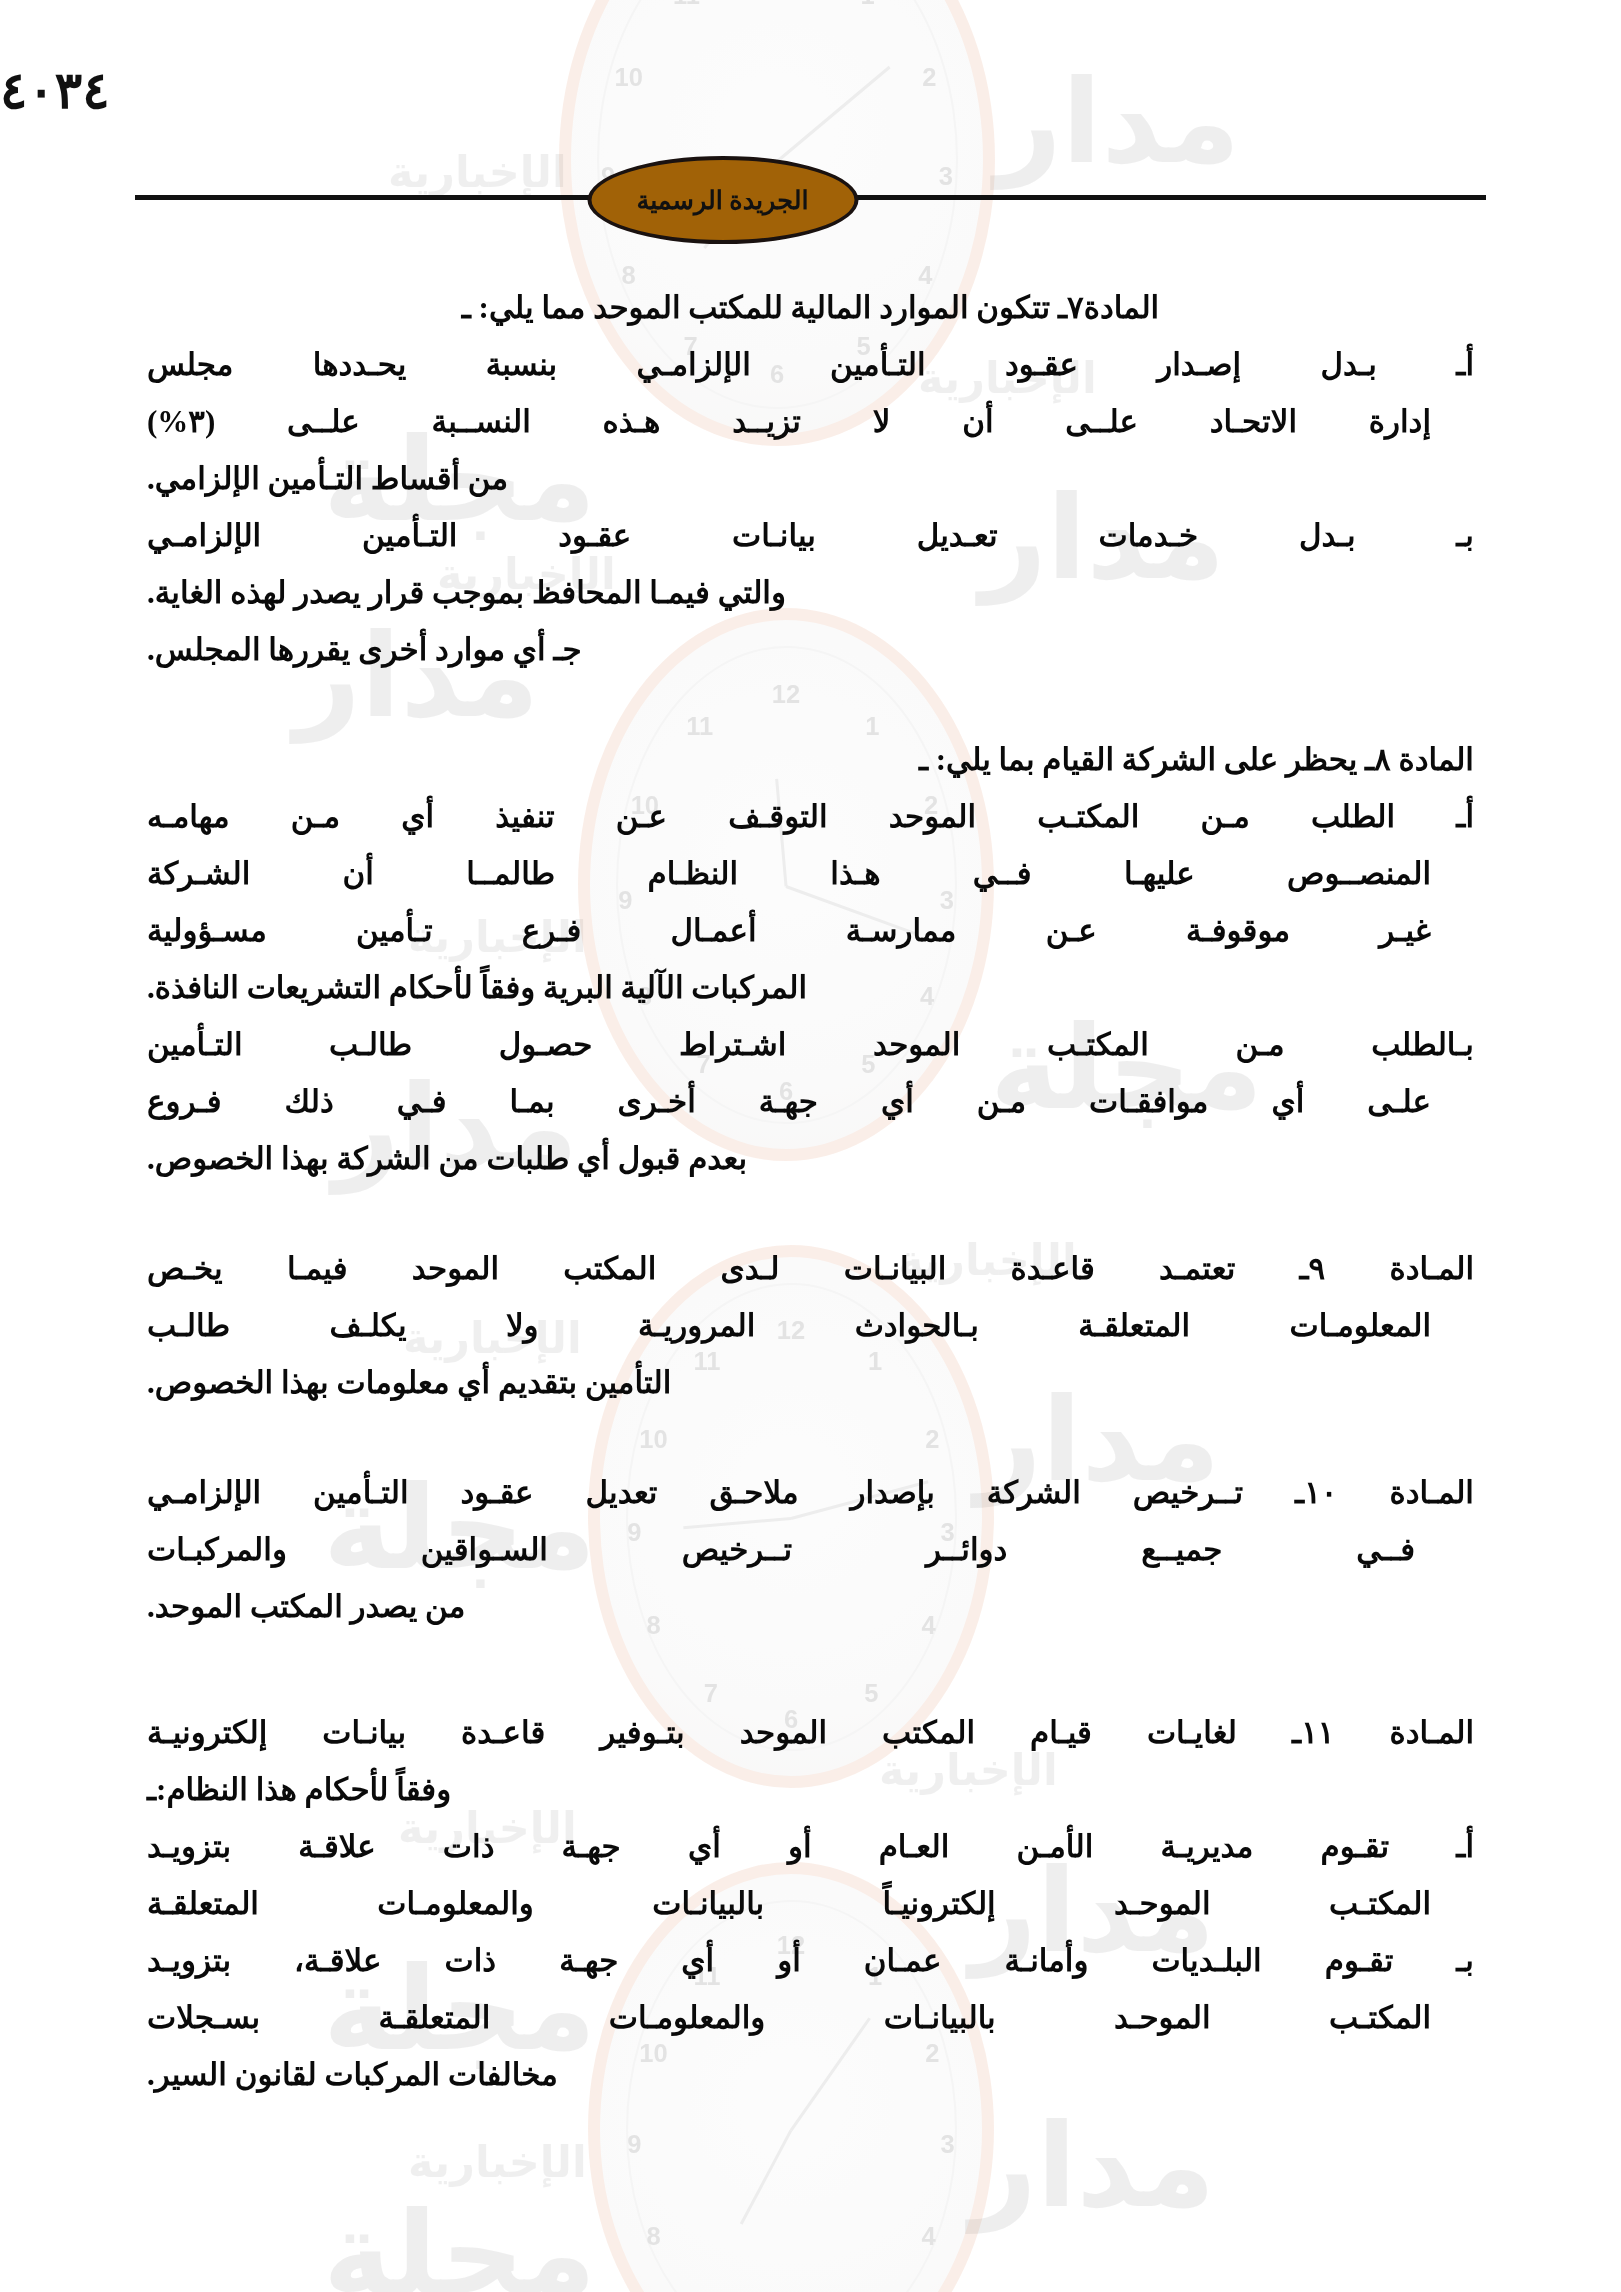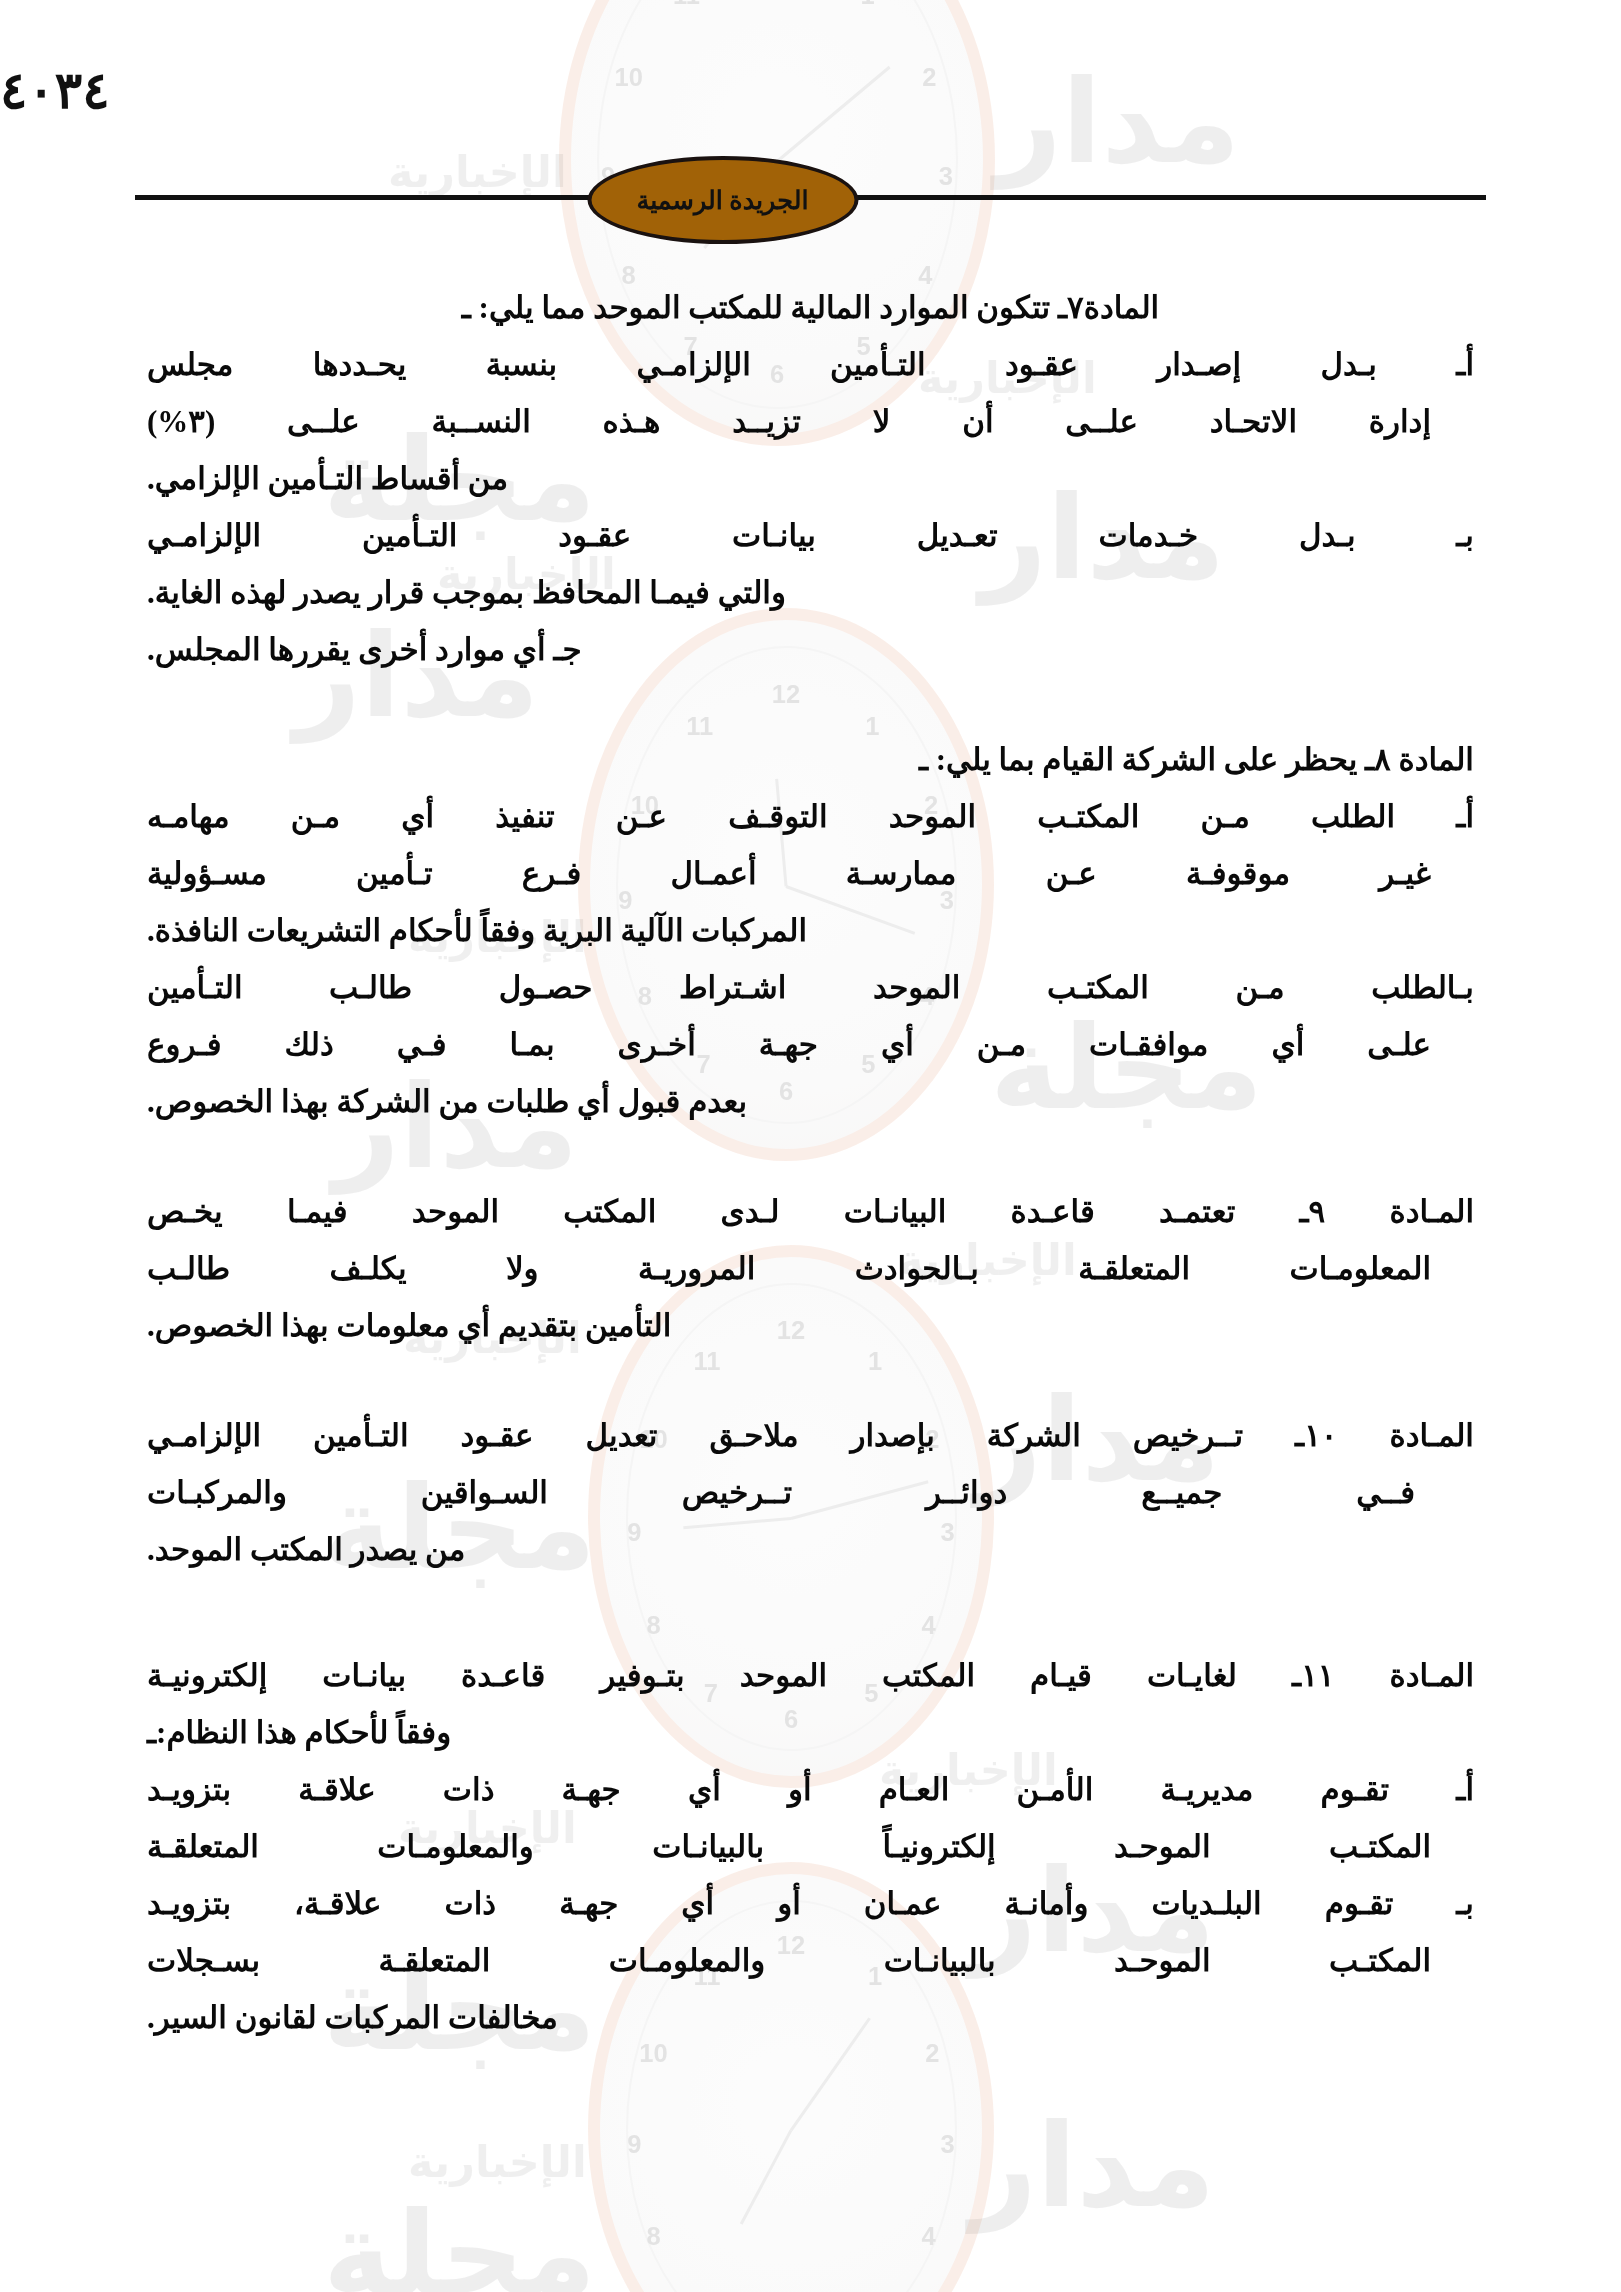--- a/index.html
+++ b/index.html
@@ -282,20 +282,21 @@
         <div class="ln l indent-2">جـ  أي موارد أخرى يقررها المجلس.</div>
       </div>
     </div>
 
     <div class="gap-md"></div>
 
     <div class="block">
       <div class="ln r">المادة ٨ـ يحظر على الشركة القيام بما يلي: ـ</div>
       <div>
         <div class="ln j">أـ الطلب مـن المكتـب الموحد التوقـف عـن تنفيذ أي مـن مهامـه</div>
+        <div class="ln j indent-1">المنصــوص عليهـا فــي هـذا النظـام طالمــا أن الشـركة</div>
         <div class="ln j indent-1">غيـر موقوفـة عـن ممارسـة أعمـال فـرع تـأمين مسـؤولية</div>
         <div class="ln l indent-1">المركبات الآلية البرية وفقاً لأحكام التشريعات النافذة.</div>
       </div>
       <div>
         <div class="ln j">بـالطلب مـن المكتـب الموحد اشـتراط حصـول طالـب التـأمين</div>
         <div class="ln j indent-1">علـى أي موافقـات مـن أي جهـة أخـرى بمـا فـي ذلك فـروع</div>
         <div class="ln l indent-1">بعدم قبول أي طلبات من الشركة بهذا الخصوص.</div>
       </div>
     </div>
 

